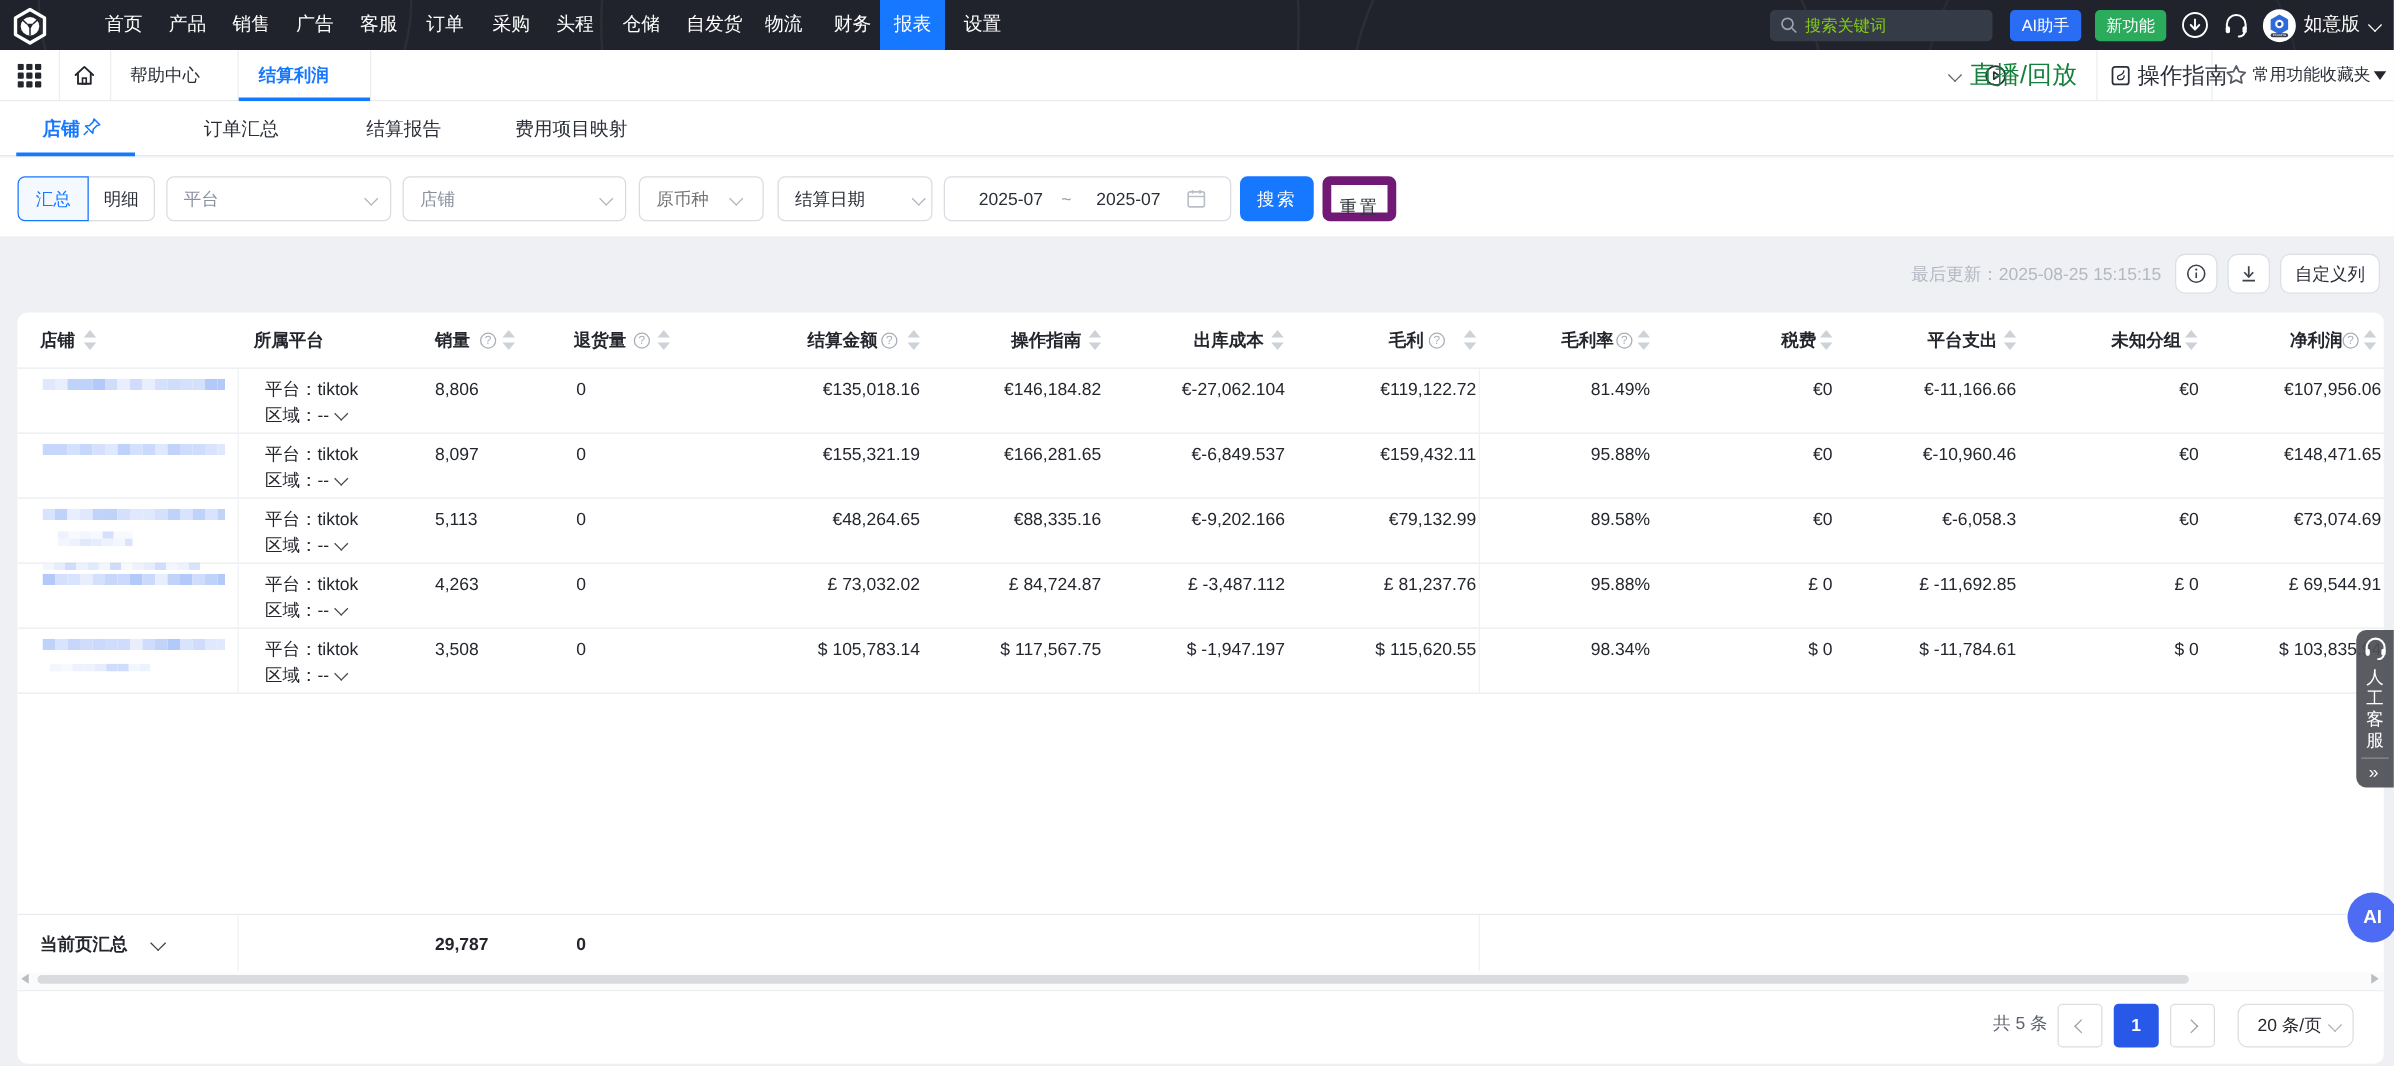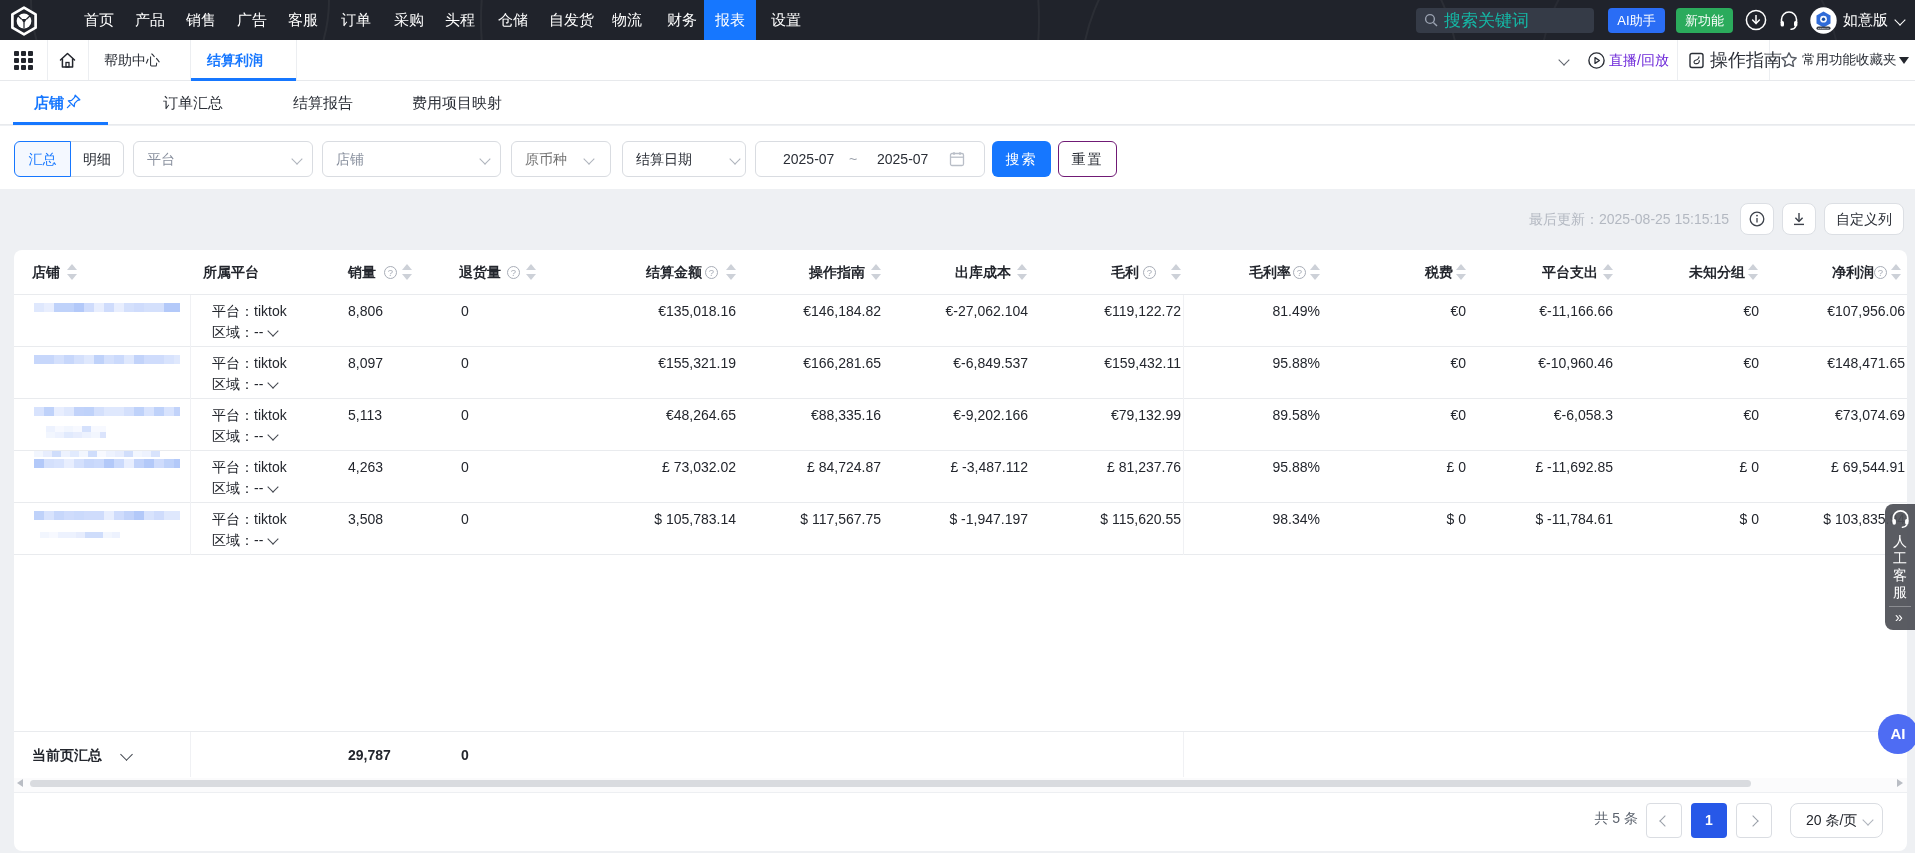--- a/index.html
+++ b/index.html
@@ -47,21 +47,21 @@
 <span class="abs" style="left:549px;top:0;line-height:40px;font-size:15px;color:#fff">自发货</span>
 <span class="abs" style="left:612px;top:0;line-height:40px;font-size:15px;color:#fff">物流</span>
 <span class="abs" style="left:667px;top:0;line-height:40px;font-size:15px;color:#fff">财务</span>
 <div class="abs" style="left:704px;top:0;width:52px;height:40px;background:#1677ff;color:#fff;font-size:15px;text-align:center;line-height:40px">报表</div>
 <span class="abs" style="left:771px;top:0;line-height:40px;font-size:15px;color:#fff">设置</span>
 <div class="abs" style="left:1416px;top:8px;width:178px;height:25px;background:#353b47;border-radius:4px"></div>
 <svg class="abs" style="left:1424px;top:13px" width="14" height="14" viewBox="0 0 14 14">
 <circle cx="6" cy="6" r="4.4" fill="none" stroke="#9aa2b0" stroke-width="1.4"></circle>
 <line x1="9.4" y1="9.4" x2="13" y2="13" stroke="#9aa2b0" stroke-width="1.4"></line>
     </svg>
-<span class="abs" style="left:1444px;top:8px;line-height:25px;font-size:17px;color:#14b8a6">搜索关键词</span>
+<span class="abs" style="left:1444px;top:8px;line-height:25px;font-size:13px;color:#84cc16">搜索关键词</span>
 <div class="abs" style="left:1608px;top:8px;width:57px;height:25px;background:#2a6df5;border-radius:4px;color:#fff;font-size:13px;text-align:center;line-height:25px">AI助手</div>
 <div class="abs" style="left:1676px;top:8px;width:57px;height:25px;background:#2bab5c;border-radius:4px;color:#fff;font-size:13px;text-align:center;line-height:25px">新功能</div>
 <svg class="abs" style="left:1745px;top:9px" width="22" height="22" viewBox="0 0 22 22">
 <circle cx="11" cy="11" r="9.6" fill="none" stroke="#fff" stroke-width="1.5"></circle>
 <line x1="11" y1="6" x2="11" y2="14" stroke="#fff" stroke-width="1.5"></line>
 <path d="M7.6 11 L11 14.6 L14.4 11" fill="none" stroke="#fff" stroke-width="1.5" stroke-linecap="round" stroke-linejoin="round"></path>
 </svg>
 <svg class="abs" style="left:1778px;top:9px" width="22" height="22" viewBox="0 0 22 22">
 <path d="M3.5 13.5 v-3 a7.5 7.5 0 0 1 15 0 v3" fill="none" stroke="#fff" stroke-width="1.6" stroke-linecap="round"></path>
 <rect x="2.6" y="12" width="3.4" height="5.6" rx="1.6" fill="#fff"></rect>
@@ -103,21 +103,21 @@
 <rect x="8" y="11.5" width="3" height="4.5" fill="none" stroke="#23262d" stroke-width="1.3"></rect>
 </svg>
 <span class="abs" style="left:104px;top:40px;line-height:40px;font-size:14px;color:#2a2e36">帮助中心</span>
 <span class="abs" style="left:207px;top:40px;line-height:40px;font-size:14px;font-weight:700;color:#1677ff">结算利润</span>
 <div class="abs" style="left:191px;top:78px;width:105px;height:3px;background:#1677ff"></div>
 <div class="chev" style="left:1560px;top:56px;border-color:#5f646d"></div>
 <svg class="abs" style="left:1588px;top:52px" width="17" height="17" viewBox="0 0 17 17">
 <circle cx="8.5" cy="8.5" r="7.6" fill="none" stroke="#2a2e36" stroke-width="1.4"></circle>
 <path d="M7 5.6 L11.4 8.5 L7 11.4 Z" fill="none" stroke="#2a2e36" stroke-width="1.3" stroke-linejoin="round"></path>
 </svg>
-<span class="abs" style="left:1609px;top:40px;line-height:40px;font-size:14px;color:#6d28d9">直播/回放</span>
+<span class="abs" style="left:1576px;top:40px;line-height:40px;font-size:20px;color:#15803d">直播/回放</span>
 <svg class="abs" style="left:1688px;top:52px" width="17" height="17" viewBox="0 0 17 17">
 <rect x="2" y="1.5" width="13" height="14" rx="2" fill="none" stroke="#2a2e36" stroke-width="1.4"></rect>
 <path d="M8.5 11.5 c-2.5 1 -3.5 -2.5 -1 -3.2 c2.8 -0.8 3.8 -2.6 3.4 -4 M8.2 11.6 c1.8 0.4 3.6 -1.2 3 -3.4" fill="none" stroke="#2a2e36" stroke-width="1.1"></path>
 </svg>
 <span class="abs" style="left:1710px;top:40px;line-height:40px;font-size:18px;color:#2a2e36">操作指南</span>
 <svg class="abs" style="left:1780px;top:51px" width="18" height="18" viewBox="0 0 18 18">
 <path d="M9 1.8 L11.2 6.3 L16.2 7 L12.6 10.5 L13.5 15.4 L9 13.1 L4.5 15.4 L5.4 10.5 L1.8 7 L6.8 6.3 Z" fill="none" stroke="#565b64" stroke-width="1.4" stroke-linejoin="round"></path>
 </svg>
 <span class="abs" style="left:1802px;top:40px;line-height:40px;font-size:13.5px;color:#2a2e36">常用功能收藏夹</span>
 <div class="abs" style="left:1899px;top:57px;width:0;height:0;border-left:5.5px solid transparent;border-right:5.5px solid transparent;border-top:7px solid #23262d"></div>
@@ -154,21 +154,21 @@
 <span class="abs" style="left:783px;top:141px;line-height:36px;font-size:14px;color:#2a2e36">2025-07</span>
 <span class="abs" style="left:849px;top:141px;line-height:36px;font-size:14px;color:#9aa0aa">~</span>
 <span class="abs" style="left:877px;top:141px;line-height:36px;font-size:14px;color:#2a2e36">2025-07</span>
 <svg class="abs" style="left:949px;top:151px" width="16" height="16" viewBox="0 0 16 16">
 <rect x="1.5" y="2.5" width="13" height="12" rx="1.5" fill="none" stroke="#b9bec7" stroke-width="1.3"></rect>
 <line x1="1.5" y1="6.2" x2="14.5" y2="6.2" stroke="#b9bec7" stroke-width="1.3"></line>
 <line x1="5" y1="1" x2="5" y2="4" stroke="#b9bec7" stroke-width="1.3"></line>
 <line x1="11" y1="1" x2="11" y2="4" stroke="#b9bec7" stroke-width="1.3"></line>
 </svg>
 <div class="abs" style="left:992px;top:141px;width:59px;height:36px;background:#1677ff;border-radius:6px;color:#fff;font-size:14px;text-align:center;line-height:36px;letter-spacing:2px">搜索</div>
-<div class="abs" style="left:1058px;top:141px;width:59px;height:36px;background:#fff;border:1px solid #701a75;border-radius:6px;color:#2a2e36;font-size:14px;text-align:center;line-height:34px;letter-spacing:2px">重置</div>
+<div class="abs" style="left:1058px;top:141px;width:59px;height:36px;background:#fff;border:7px solid #701a75;border-radius:6px;color:#2a2e36;font-size:14px;text-align:center;line-height:34px;letter-spacing:2px">重置</div>
 <span class="abs td" style="right:186px;top:204px;line-height:30px;color:#b3b8c1">最后更新：2025-08-25 15:15:15</span>
 <div class="btnbox" style="left:1740px;top:203px;width:34px;height:32px"></div>
 <svg class="abs" style="left:1749px;top:211px" width="16" height="16" viewBox="0 0 16 16">
 <circle cx="8" cy="8" r="6.8" fill="none" stroke="#3d424b" stroke-width="1.3"></circle>
 <line x1="8" y1="7" x2="8" y2="11.4" stroke="#3d424b" stroke-width="1.3"></line>
 <circle cx="8" cy="4.6" r="0.9" fill="#3d424b"></circle>
 </svg>
 <div class="btnbox" style="left:1782px;top:203px;width:34px;height:32px"></div>
 <svg class="abs" style="left:1791px;top:211px" width="16" height="16" viewBox="0 0 16 16">
 <line x1="8" y1="2" x2="8" y2="10" stroke="#3d424b" stroke-width="1.4"></line>

